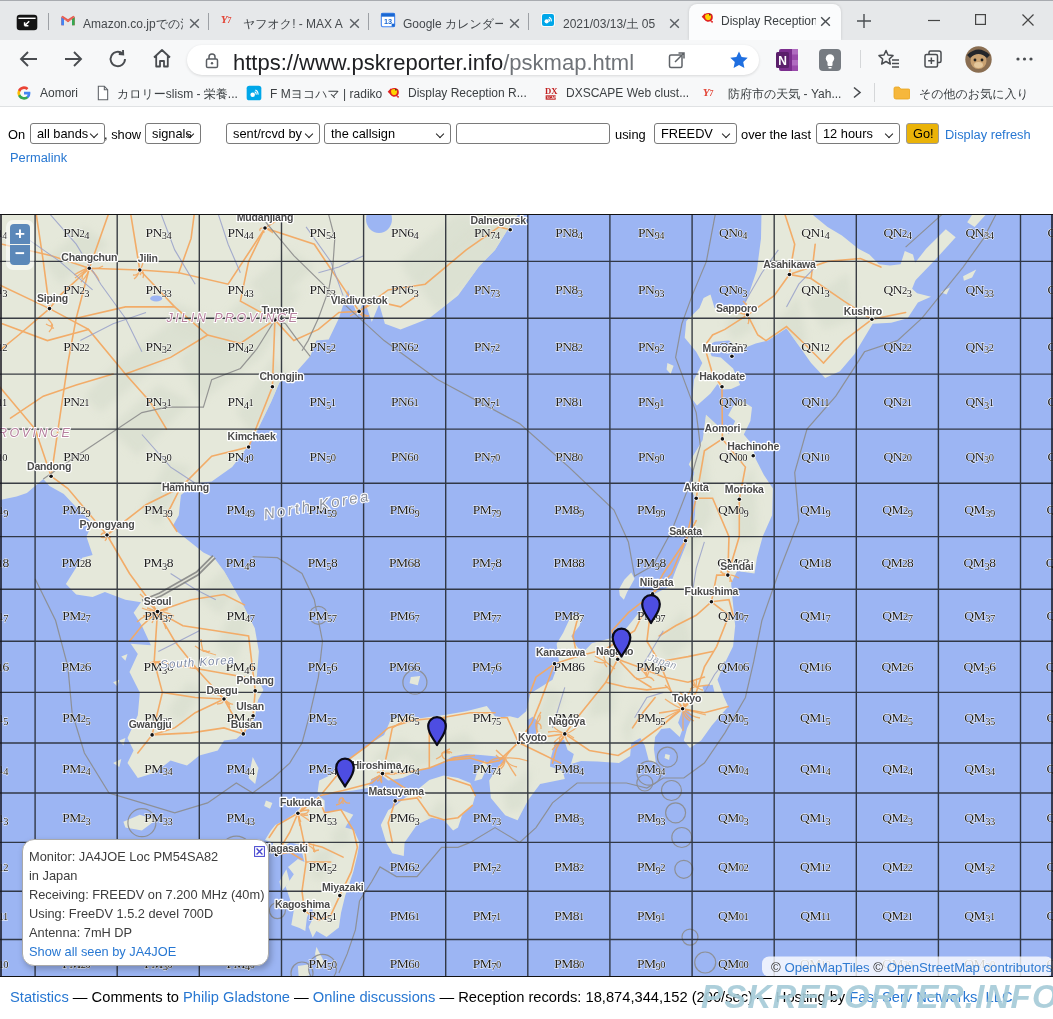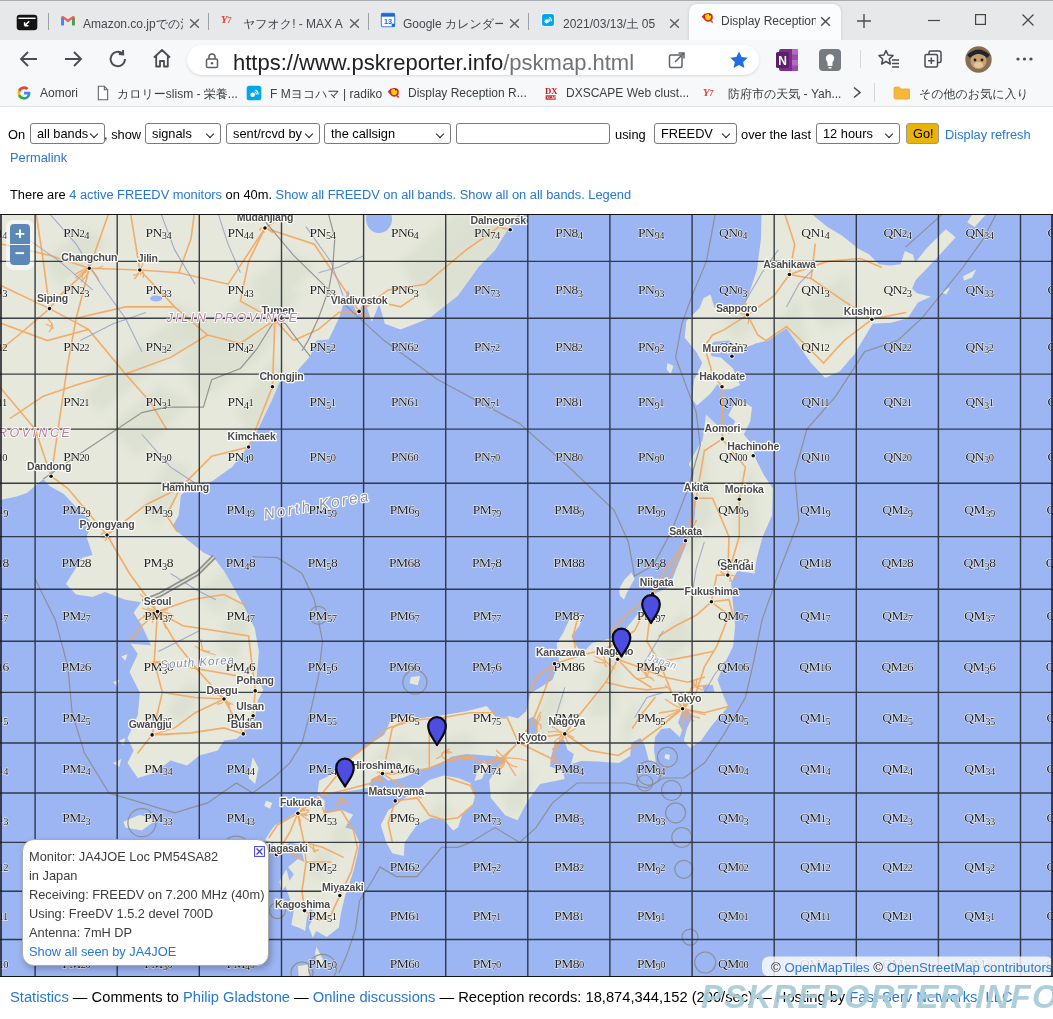--- a/index.html
+++ b/index.html
@@ -231,32 +231,31 @@
 <div class="abs" style="left:874px;top:83px;width:1px;height:19px;background:#d5d7d9"></div>
 <svg class="abs" style="left:893px;top:86px" width="17" height="14" viewBox="0 0 17 14">
     <path d="M1 2.5 a1.5 1.5 0 0 1 1.5-1.5 H6 l1.8 2 H15.5 a1.5 1.5 0 0 1 1.5 1.5 V11 a2 2 0 0 1-2 2 H3 a2 2 0 0 1-2-2 Z" fill="#f6b73c" stroke="#e8a41f" stroke-width="0.8"></path>
   </svg>
 <div class="bktxt" style="left:919px">その他のお気に入り</div>
 
 <div id="content">
  <div class="ptext" style="left:8px;top:20px">On</div>
  <div class="ctl sel" style="left:30px;width:75px">all bands</div>
  <div class="ptext" style="left:104px;top:20px">, show</div>
- <div class="ctl sel" style="left:145px;width:76px">signals</div>
+ <div class="ctl sel" style="left:145px;width:56px">signals</div>
  <div class="ctl sel" style="left:226px;width:94px">sent/rcvd by</div>
  <div class="ctl sel" style="left:324px;width:127px">the callsign</div>
  <div class="ctl" style="left:456px;width:154px"></div>
  <div class="ptext" style="left:615px;top:20px">using</div>
  <div class="ctl sel" style="left:654px;width:83px">FREEDV</div>
  <div class="ptext" style="left:741px;top:20px">over the last</div>
  <div class="ctl sel" style="left:816px;width:84px">12 hours</div>
  <div class="ctl" style="left:906px;width:33px;background:#eab308;border-color:#9a9a9a;padding-left:6px">Go!</div>
  <div class="ptext lnk" style="left:945px;top:20px">Display refresh</div>
  <div class="ptext lnk" style="left:10px;top:43px">Permalink</div>
- <div class="ptext" style="left:10px;top:80px">There are <span class="lnk">4 active FREEDV monitors</span> on 40m. <span class="lnk">Show all FREEDV on all bands.</span> <span class="lnk">Show all on all bands.</span> <span class="lnk">Legend</span></div>
 </div>
 
 <svg width="1053" height="763" viewBox="0 214 1053 763" style="position:absolute;left:0;top:214px;display:block" font-family="Liberation Sans, sans-serif">
 <rect x="0" y="214" width="1053" height="763" fill="#9cb5f3"></rect>
 <path d="M523.7 206.6 L509.3 226.9 L495.0 249.9 L478.5 267.1 L458.0 295.6 L429.3 318.2 L400.5 329.4 L384.9 323.8 L379.2 304.1 L371.8 322.1 L364.4 300.1 L357.4 315.4 L348.0 289.9 L338.9 318.2 L328.7 339.5 L316.4 340.6 L310.2 356.3 L295.8 372.4 L279.4 382.4 L271.2 401.7 L252.7 440.0 L232.2 467.1 L211.7 481.6 L195.2 483.2 L180.9 495.0 L178.8 515.3 L172.7 526.0 L176.8 531.3 L203.4 552.5 L214.1 557.7 L224.0 570.9 L240.4 599.7 L254.8 628.2 L258.9 651.5 L256.8 677.1 L263.4 689.9 L258.1 700.0 L254.8 717.8 L248.6 727.9 L236.3 739.0 L224.0 740.5 L217.8 750.5 L199.3 755.5 L187.0 765.6 L170.6 760.6 L154.2 773.1 L137.8 778.0 L127.5 763.1 L133.6 750.5 L127.5 738.0 L137.8 715.2 L139.8 692.4 L129.5 672.0 L137.8 654.0 L130.8 643.7 L150.9 645.3 L141.9 625.7 L133.6 612.7 L141.0 602.3 L125.4 599.7 L104.9 591.9 L92.6 597.1 L76.2 594.5 L65.9 584.0 L82.3 557.7 L92.6 555.1 L86.4 536.6 L92.6 523.3 L76.2 507.3 L63.8 494.0 L49.5 485.9 L43.3 478.9 L26.9 492.9 L16.6 496.6 L-1.9 500.4 L-10.1 499.3 L -10.1 499.3 L -10 499.3 L -10 204 L 523.7 204 Z" fill="#e5e8da"></path>
 <path d="M684.7 337.8 L696.2 351.8 L702.3 363.0 L694.1 379.6 L692.1 398.9 L697.0 405.5 L710.5 393.4 L717.5 384.0 L722.0 389.5 L731.1 389.0 L740.1 385.1 L733.1 368.5 L720.8 357.4 L711.8 356.3 L706.8 346.2 L714.6 341.8 L729.0 340.6 L739.3 350.1 L755.7 343.4 L768.0 340.6 L786.5 328.3 L811.1 363.0 L825.1 377.9 L839.9 371.3 L854.2 354.6 L872.7 323.8 L891.2 322.7 L907.6 318.2 L917.9 302.4 L931.0 296.7 L917.1 293.3 L912.1 288.8 L917.9 274.0 L913.0 254.5 L904.8 251.1 L900.6 264.3 L890.0 265.4 L878.9 264.3 L869.4 254.5 L858.4 248.8 L841.9 235.5 L827.6 226.9 L813.2 215.3 L806.2 192.0 L761.9 192.0 L761.0 238.4 L756.9 270.0 L748.7 294.5 L743.4 309.7 L731.1 304.1 L714.6 308.0 L710.5 294.5 L703.6 297.9 L699.5 308.0 L686.3 321.0 Z" fill="#e5e8da"></path>
 <path d="M706.0 414.8 L716.7 424.7 L729.0 434.0 L735.2 420.9 L728.2 415.4 L733.1 406.1 L741.3 400.6 L752.0 407.2 L750.4 420.9 L743.8 434.5 L752.0 444.3 L755.7 458.9 L763.9 475.1 L772.9 488.6 L772.1 515.3 L762.7 536.6 L756.9 557.7 L754.5 573.5 L737.2 570.9 L731.1 583.0 L732.3 597.1 L735.2 625.7 L733.1 646.3 L722.9 666.9 L717.5 679.7 L724.1 697.5 L728.2 706.6 L711.8 725.4 L701.1 740.5 L690.0 748.0 L683.8 740.5 L687.1 727.9 L692.9 716.3 L687.1 709.2 L681.8 711.7 L678.1 722.8 L682.2 729.9 L679.7 737.0 L669.9 727.9 L661.3 728.9 L655.1 737.0 L653.9 749.0 L655.9 763.1 L648.9 761.1 L644.8 745.5 L640.3 738.0 L631.3 743.0 L630.1 756.0 L619.0 763.1 L597.6 761.6 L581.2 761.1 L570.9 764.1 L573.8 754.0 L567.6 750.0 L564.0 739.5 L554.9 743.0 L550.8 758.1 L550.0 766.6 L562.7 771.1 L564.8 779.0 L540.1 784.0 L527.8 800.4 L517.6 820.2 L505.2 815.3 L490.9 797.9 L489.2 780.5 L499.1 765.1 L505.6 762.1 L504.0 758.1 L497.0 756.6 L480.6 755.0 L466.2 754.0 L451.9 756.6 L437.5 765.1 L421.1 770.1 L402.6 778.0 L388.2 780.5 L380.8 774.6 L371.8 779.0 L367.7 788.0 L353.3 790.5 L338.9 792.0 L322.5 795.0 L317.6 792.0 L319.2 780.5 L330.7 775.1 L347.2 760.1 L363.6 748.0 L384.1 734.9 L390.7 719.8 L408.7 714.7 L420.2 718.3 L445.7 714.7 L466.2 711.2 L486.8 706.1 L495.0 716.3 L503.2 717.3 L509.8 716.3 L518.0 718.3 L526.2 711.2 L530.3 693.4 L552.5 679.7 L559.0 661.7 L556.6 643.7 L563.1 632.9 L571.3 615.3 L582.4 614.2 L579.6 625.7 L571.3 636.0 L575.4 644.3 L582.0 653.5 L591.9 643.2 L609.9 638.6 L624.3 630.8 L634.6 617.9 L653.1 594.5 L669.5 586.6 L676.5 568.3 L686.3 544.5 L694.5 520.7 L696.2 499.3 L690.4 488.6 L694.5 472.5 L688.8 464.4 L692.9 456.2 L702.7 440.0 Z" fill="#e5e8da"></path>
 <path d="M470.3 783.0 L475.3 795.5 L472.4 805.4 L462.1 815.3 L458.0 827.6 L453.1 830.6 L443.6 819.7 L431.3 817.7 L417.0 824.7 L404.6 842.4 L403.8 856.1 L392.3 853.2 L386.2 842.4 L380.8 825.1 L388.2 810.3 L396.4 804.9 L404.6 797.9 L417.0 790.0 L429.3 780.0 L443.6 775.6 L458.0 778.0 Z" fill="#e5e8da"></path>
 <path d="M318.4 795.5 L324.6 800.4 L324.6 812.8 L341.0 809.8 L353.3 814.8 L345.1 827.6 L353.7 830.1 L359.5 842.4 L357.4 854.6 L353.3 871.7 L345.1 896.1 L341.0 913.0 L338.9 927.5 L326.6 937.1 L316.4 930.9 L312.7 937.6 L308.6 927.0 L313.9 916.4 L311.4 905.8 L306.9 917.8 L305.3 930.9 L299.5 928.0 L291.3 925.1 L293.8 910.6 L289.7 898.5 L285.6 886.4 L293.8 874.2 L288.0 866.9 L297.9 859.0 L304.5 862.0 L299.9 844.8 L289.7 842.4 L279.4 849.7 L270.8 854.6 L273.2 842.4 L265.0 839.9 L271.2 830.1 L275.3 825.1 L285.6 819.7 L295.8 812.8 L304.0 802.9 L316.4 797.9 Z" fill="#e5e8da"></path>
 <path d="M619.0 589.2 L624.3 579.8 L631.3 572.5 L634.6 578.8 L627.2 591.9 L623.9 599.7 L619.8 595.5 Z" fill="#e5e8da"></path>

